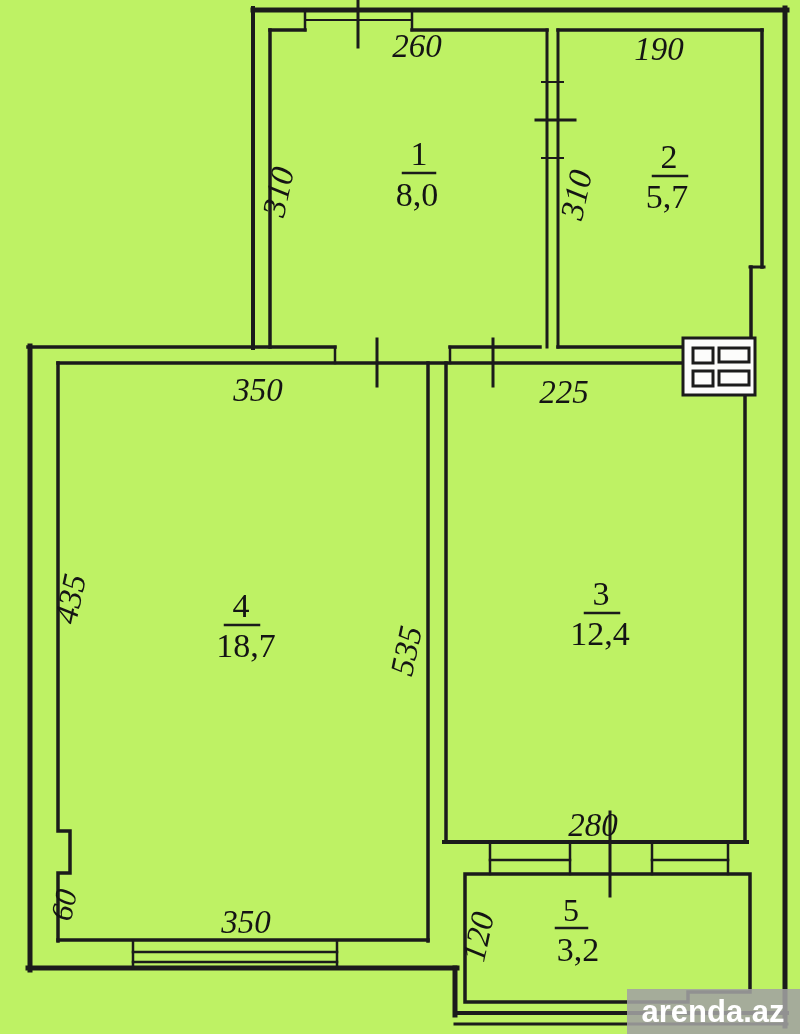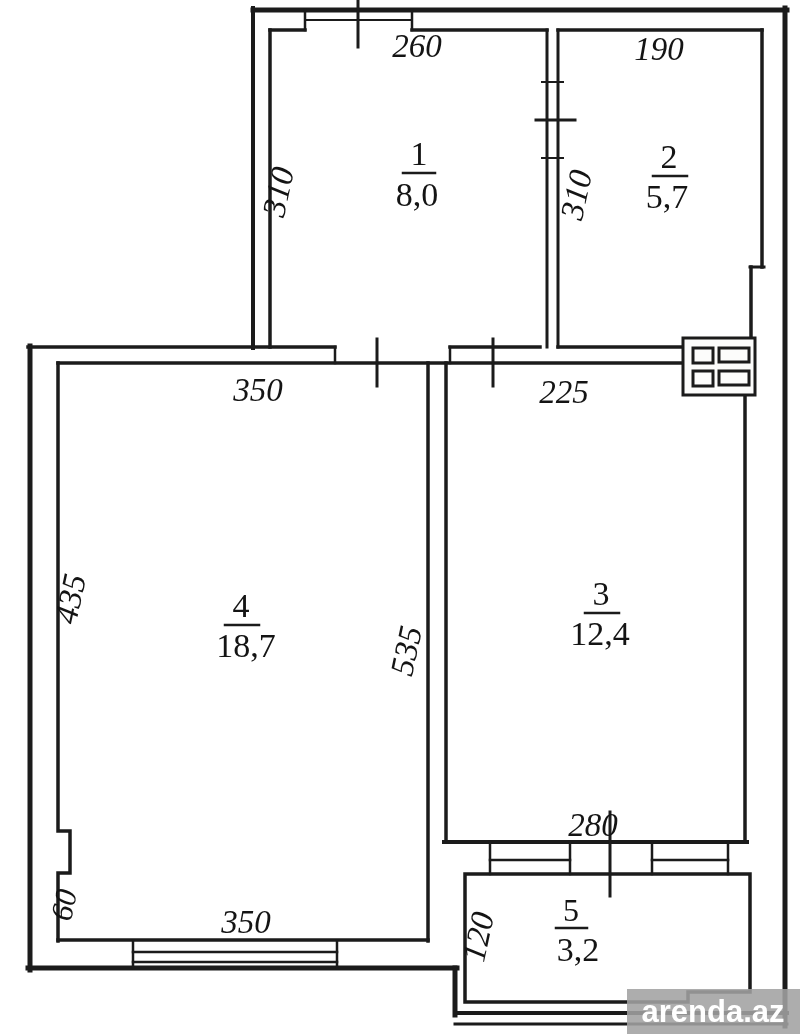--- a/index.html
+++ b/index.html
@@ -1,18 +1,18 @@
 <!DOCTYPE html>
 <html><head>
 <meta charset="utf-8">
 <style>
   html,body{margin:0;padding:0;background:#e9e9e9;}
   .page{
     width:800px;height:1034px;
-    background:#ffffff;
+    background:#bef264;
     position:relative;
     margin:0 auto;
     overflow:hidden;
   }
   svg{display:block;}
   .wall{stroke:#1b1b1b;fill:none;stroke-linecap:square;}
   .dim{
     font-family:"Liberation Serif","DejaVu Serif",serif;
     font-style:italic;
     font-size:33px;

